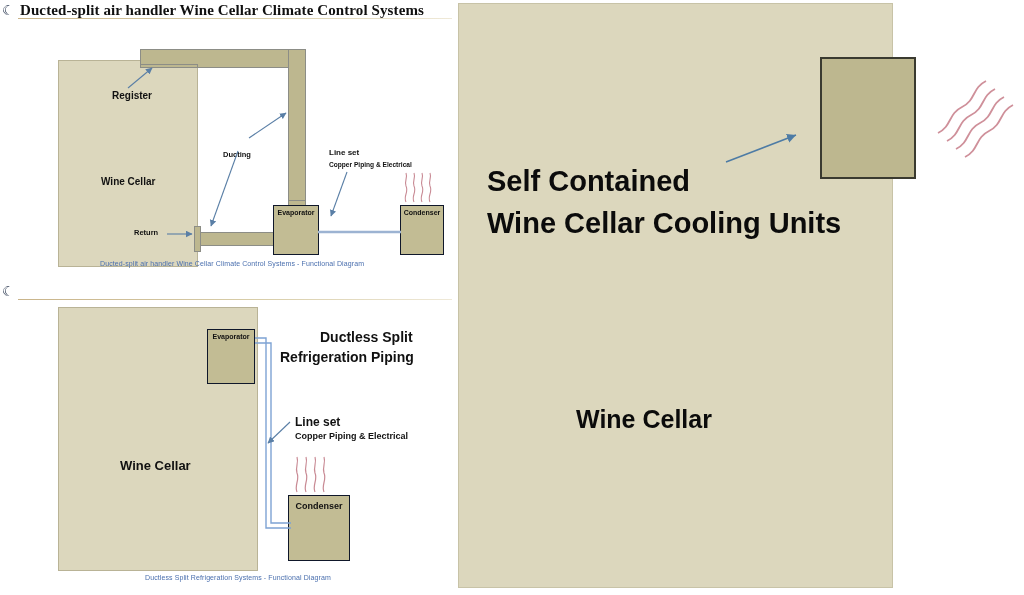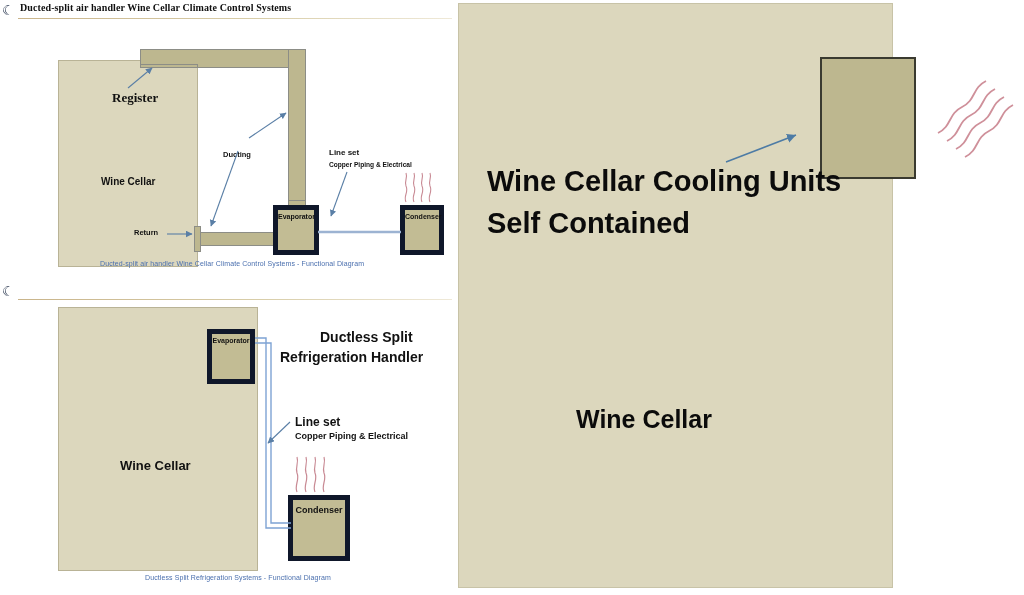--- a/index.html
+++ b/index.html
@@ -25,21 +25,21 @@
     position:absolute;left:2px;top:1px;
     width:14px;height:14px;
     font-size:14px;line-height:14px;
     color:#1b2a44;
     font-family:"DejaVu Sans", sans-serif;
   }
   .sec-head .title{
     position:absolute;left:20px;top:0px;
     font-family:"Liberation Serif", serif;
     font-weight:bold;
-    font-size:10px;
+    font-size:15px;
     letter-spacing:.1px;
     color:#101010;
     white-space:nowrap;
   }
 
   
   .diagram{position:absolute;}
 
   .cellar{
     position:absolute;
@@ -56,21 +56,21 @@
 
   .duct{
     position:absolute;
     background:#bdb78f;
     border:1px solid #8c8d86;
     box-sizing:border-box;
   }
   .box-unit{
     position:absolute;
     background:#c2bc94;
-    border:5px solid #0f172a;
+    border:1px solid #0f172a;
     box-sizing:border-box;
   }
   .box-unit span{
     position:absolute;left:0;right:0;top:3px;
     text-align:center;
     font-size:7px;
     font-weight:bold;
     color:#111;
     white-space:nowrap;
   }
@@ -144,21 +144,21 @@
     <div class="duct" style="left:288px;top:180px;width:18px;height:40px;"></div>
 
     <div class="box-unit" style="left:273px;top:185px;width:46px;height:50px;">
       <span>Evaporator</span>
     </div>
 
     <div class="box-unit" style="left:400px;top:185px;width:44px;height:50px;">
       <span>Condenser</span>
     </div>
 
-    <div class="note" style="left:112px;top:70px;font-size:13px;font-family:Liberation Serif, serif;">Register</div>
+    <div class="note" style="left:112px;top:70px;font-size:10px;">Register</div>
     <div class="note" style="left:223px;top:130px;font-size:7.5px;">Ducting</div>
     <div class="note" style="left:134px;top:208px;font-size:7.5px;text-align:center;">Return</div>
     <div class="note" style="left:329px;top:128px;font-size:8px;">Line set</div>
     <div class="note" style="left:329px;top:141px;font-size:6.6px;">Copper Piping &amp; Electrical</div>
 
     <svg class="ov" width="452" height="255">
       <defs>
         <marker id="ah1" markerWidth="7" markerHeight="7" refX="5.5" refY="3" orient="auto">
           <path d="M0,0 L6,3 L0,6 z" fill="#5a7fa6"></path>
         </marker>
@@ -199,21 +199,21 @@
 
     <div class="box-unit big" style="left:207px;top:29px;width:48px;height:55px;">
       <span style="font-size:7px;top:3px;">Evaporator</span>
     </div>
 
     <div class="box-unit big" style="left:288px;top:195px;width:62px;height:66px;">
       <span>Condenser</span>
     </div>
 
     <div class="note" style="left:280px;top:29px;font-size:14px;padding-left:40px;">Ductless Split</div>
-    <div class="note" style="left:280px;top:49px;font-size:14px;">Refrigeration Handler</div>
+    <div class="note" style="left:280px;top:49px;font-size:14px;">Refrigeration Piping</div>
 
     <div class="note" style="left:295px;top:115px;font-size:12px;">Line set</div>
     <div class="note" style="left:295px;top:131px;font-size:9px;">Copper Piping  &amp; Electrical</div>
 
     <svg class="ov" width="452" height="295">
       <defs>
         <marker id="ah2" markerWidth="7" markerHeight="7" refX="5.5" refY="3" orient="auto">
           <path d="M0,0 L6,3 L0,6 z" fill="#5a7fa6"></path>
         </marker>
       </defs>
@@ -249,19 +249,19 @@
     <line x1="726" y1="162" x2="796" y2="135" stroke="#4d7ba5" stroke-width="1.5" marker-end="url(#ah3)"></line>
     <g stroke="#cf909a" stroke-width="1.8" fill="none">
       <path d="M938,133 C952,126 948,114 962,107 C976,100 972,88 986,81"></path>
       <path d="M947,141 C961,134 957,122 971,115 C985,108 981,96 995,89"></path>
       <path d="M956,149 C970,142 966,130 980,123 C994,116 990,104 1004,97"></path>
       <path d="M965,157 C979,150 975,138 989,131 C1003,124 999,112 1013,105"></path>
     </g>
   </svg>
 
   <div id="sc-title">
+    <div>Self Contained</div>
     <div>Wine Cellar Cooling Units</div>
-    <div>Self Contained</div>
   </div>
 
   <div id="rp-cellar-label">Wine Cellar</div>
 
 </div>
 
 </body></html>

